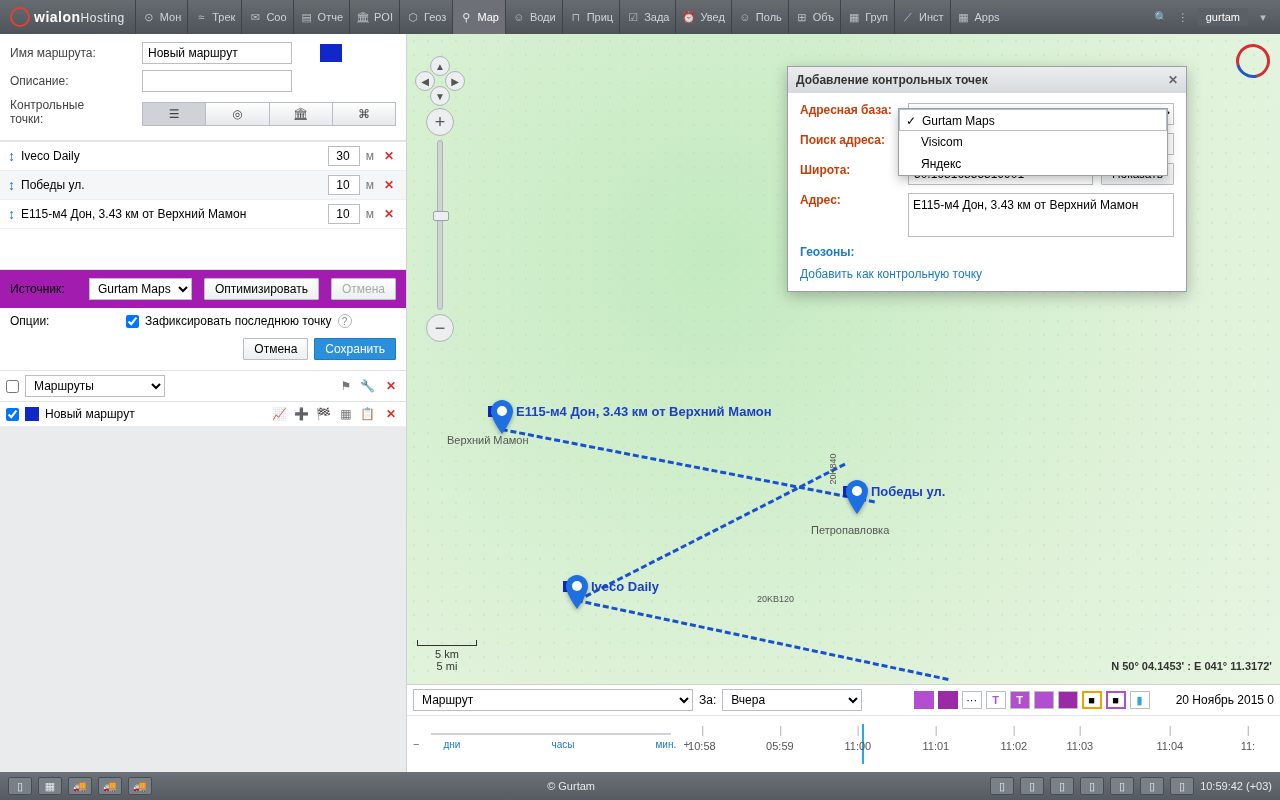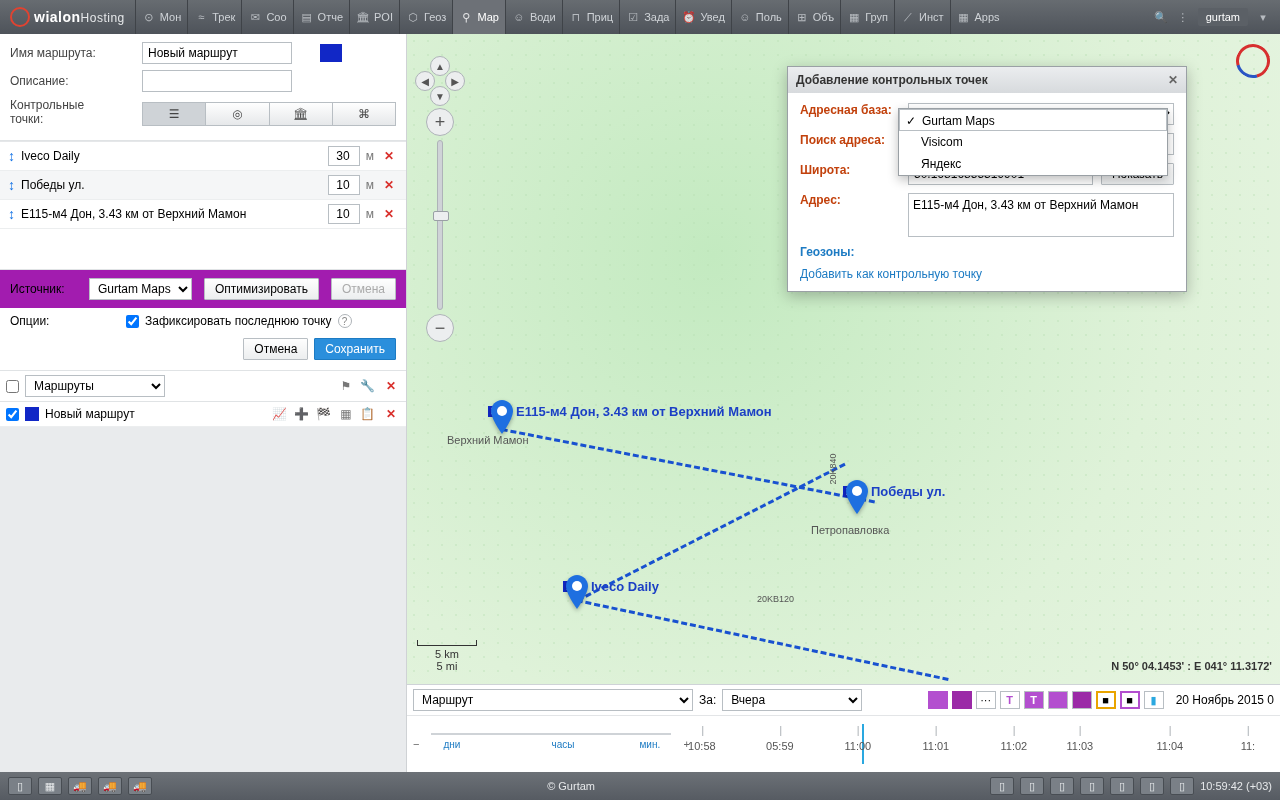--- a/index.html
+++ b/index.html
@@ -383,28 +383,28 @@
           <div class="tl-chip" style="background:#9b2aa7;border-color:#9b2aa7"></div>
           <div class="tl-chip">···</div>
           <div class="tl-chip" style="color:#b34fcf;font-weight:bold">T</div>
           <div class="tl-chip" style="background:#b34fcf;color:#fff;font-weight:bold">T</div>
           <div class="tl-chip" style="background:#b34fcf"></div>
           <div class="tl-chip" style="background:#9b2aa7"></div>
           <div class="tl-chip" style="border:2px solid #e9a400">■</div>
           <div class="tl-chip" style="border:2px solid #b34fcf">■</div>
           <div class="tl-chip" style="color:#2aa8e0">▮</div>
         </div>
-        <span style="margin-left:6px">20 Ноябрь 2015 0</span>
+        <span style="margin-left:20px">20 Ноябрь 2015 0</span>
       </div>
       <div class="tl-bottom">
         <span>−</span>
         <div style="width:240px; font-size:10px; color:#1d7bc3; position:relative; height:30px">
           <span style="position:absolute;left:12px;top:10px">дни</span>
           <span style="position:absolute;left:120px;top:10px">часы</span>
-          <span style="position:absolute;left:208px;top:10px">мин.</span>
+          <span style="position:absolute;left:224px;top:10px">мин.</span>
           <div style="position:absolute;left:0;right:0;top:4px;height:2px;background:#cfd3d7"></div>
         </div>
         <span>+</span>
         <div class="tl-scale" id="tl-scale">
           <div class="now-line" style="left:160px"></div>
         <div class="tick" style="left: 0px;">10:58</div>
             <div class="tick" style="left: 78px;">05:59</div>
             <div class="tick" style="left: 156px;">11:00</div>
             <div class="tick" style="left: 234px;">11:01</div>
             <div class="tick" style="left: 312px;">11:02</div>

